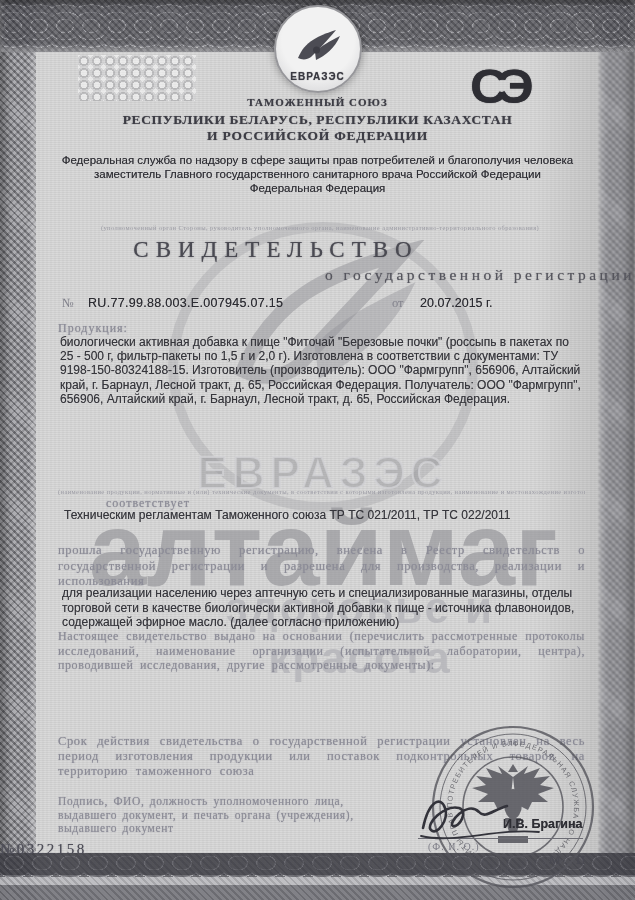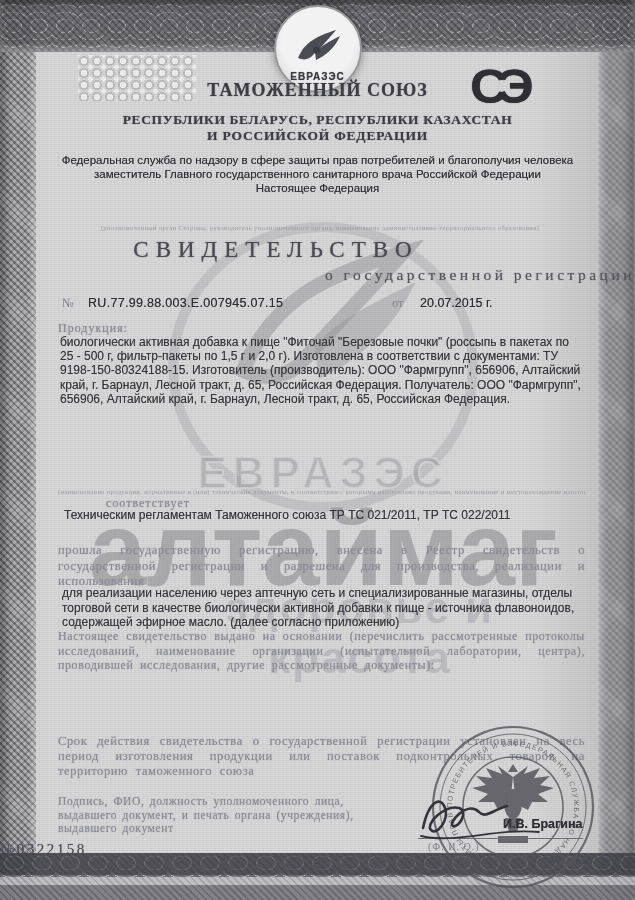--- a/index.html
+++ b/index.html
@@ -69,21 +69,21 @@
     letter-spacing:0px;color:#8f8f94;opacity:.62;filter:blur(.6px);}
   .wm-tagline{position:absolute;left:130px;top:583px;width:460px;text-align:center;
     font-family:"Liberation Sans",sans-serif;font-weight:bold;font-size:44px;
     color:#b4b4b9;opacity:.8;letter-spacing:2px;filter:blur(.5px);}
   
   .content{position:absolute;inset:0;z-index:3;}
   .ser{font-family:"Liberation Serif",serif;}
   .san{font-family:"Liberation Sans",sans-serif;}
   .hline{position:absolute;left:0;width:635px;text-align:center;font-weight:bold;
     color:#3d3d45;text-shadow:0 0 1px rgba(61,61,69,.65);}
-  .h1{top:80px;font-size:18px;letter-spacing:1px;}
+  .h1{top:96px;font-size:11px;letter-spacing:1px;}
   .h2{top:112px;font-size:13.5px;letter-spacing:.6px;}
   .h3{top:128px;font-size:13.5px;letter-spacing:.8px;}
   .svc{position:absolute;left:0;width:635px;text-align:center;font-size:11.5px;color:#2f2f35;
     text-shadow:0 0 .5px rgba(47,47,53,.6);}
   .s1{top:154px;} .s2{top:168px;} .s3{top:182px;}
   .caption{position:absolute;font-size:6.5px;color:#9b9ba4;white-space:nowrap;overflow:hidden;
     filter:blur(.45px);letter-spacing:.4px;}
   .cap1{left:90px;top:224px;width:460px;text-align:center;}
   .cap2{left:58px;top:488px;width:527px;}
   .title-main{position:absolute;left:0;top:237px;width:552px;text-align:center;
@@ -161,21 +161,21 @@
   <div class="se-mark">СЭ</div>
 
   <div class="content">
 
     <div class="hline ser h1">ТАМОЖЕННЫЙ СОЮЗ</div>
     <div class="hline ser h2">РЕСПУБЛИКИ БЕЛАРУСЬ, РЕСПУБЛИКИ КАЗАХСТАН</div>
     <div class="hline ser h3">И РОССИЙСКОЙ ФЕДЕРАЦИИ</div>
 
     <div class="svc san s1">Федеральная служба по надзору в сфере защиты прав потребителей и благополучия человека</div>
     <div class="svc san s2">заместитель Главного государственного санитарного врача Российской Федерации</div>
-    <div class="svc san s3">Настоящее Федерация</div>
+    <div class="svc san s3">Федеральная Федерация</div>
 
     <div class="caption ser cap1">(уполномоченный орган Стороны, руководитель уполномоченного органа, наименование административно-территориального образования)</div>
 
     <div class="title-main ser">СВИДЕТЕЛЬСТВО</div>
     <div class="title-sub ser">о государственной регистрации</div>
 
     <div class="numline san">
       <span class="nolab">№</span>
       <span class="numval">RU.77.99.88.003.Е.007945.07.15</span>
       <span class="otlab">от</span>

